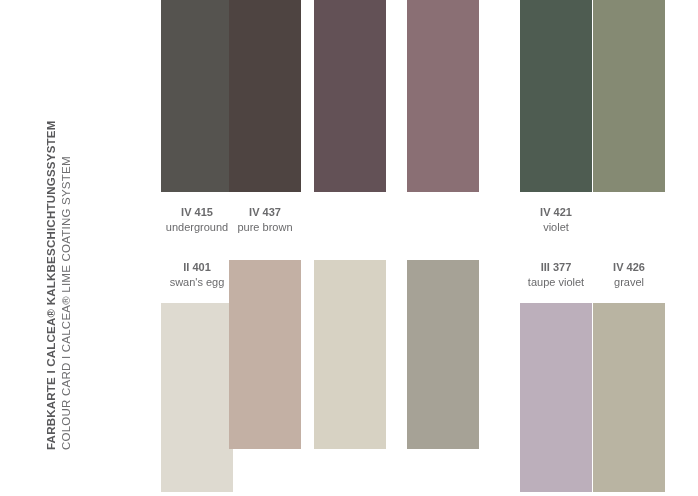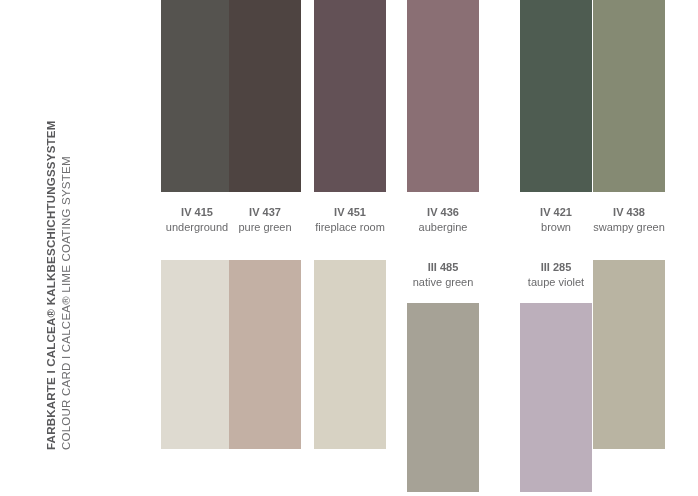--- a/index.html
+++ b/index.html
@@ -135,88 +135,80 @@
         <div class="caption">
           <span class="code">IV 415</span>
           <span class="name">underground</span>
         </div>
       </div>
 
       <div class="cell c1">
         <div class="chip" style="background-color: rgb(78, 68, 65);"></div>
         <div class="caption">
           <span class="code">IV 437</span>
-          <span class="name">pure green</span>
+          <span class="name">pure brown</span>
         </div>
       </div>
 
       <div class="cell c2">
         <div class="chip" style="background-color: rgb(99, 81, 86);"></div>
-        <div class="caption">
-          <span class="code">IV 451</span>
-          <span class="name">fireplace room</span>
-        </div>
       </div>
 
       <div class="cell c3">
         <div class="chip" style="background-color: rgb(138, 111, 116);"></div>
-        <div class="caption">
-          <span class="code">IV 436</span>
-          <span class="name">aubergine</span>
-        </div>
       </div>
 
       <div class="cell c4">
         <div class="chip" style="background-color: rgb(78, 92, 81);"></div>
         <div class="caption">
           <span class="code">IV 421</span>
-          <span class="name">brown</span>
+          <span class="name">violet</span>
         </div>
       </div>
 
       <div class="cell c5">
         <div class="chip" style="background-color: rgb(133, 138, 115);"></div>
-        <div class="caption">
-          <span class="code">IV 438</span>
-          <span class="name">swampy green</span>
-        </div>
       </div>
 
     </div>
 
     <div class="row" id="row-bottom">
 
       <div class="cell c0">
+        <div class="caption">
+          <span class="code">II 401</span>
+          <span class="name">swan's egg</span>
+        </div>
         <div class="chip" style="background-color: rgb(222, 218, 208);"></div>
       </div>
 
       <div class="cell c1">
         <div class="chip" style="background-color: rgb(195, 176, 164);"></div>
       </div>
 
       <div class="cell c2">
         <div class="chip" style="background-color: rgb(215, 210, 195);"></div>
       </div>
 
       <div class="cell c3">
-        <div class="caption">
-          <span class="code">III 485</span>
-          <span class="name">native green</span>
-        </div>
         <div class="chip" style="background-color: rgb(166, 162, 150);"></div>
       </div>
 
       <div class="cell c4">
         <div class="caption">
-          <span class="code">III 285</span>
+          <span class="code">III 377</span>
           <span class="name">taupe violet</span>
         </div>
         <div class="chip" style="background-color: rgb(188, 175, 187);"></div>
       </div>
 
       <div class="cell c5">
+        <div class="caption">
+          <span class="code">IV 426</span>
+          <span class="name">gravel</span>
+        </div>
         <div class="chip" style="background-color: rgb(185, 180, 162);"></div>
       </div>
 
     </div>
 
   </div>
 </div>
 
 </body></html>

